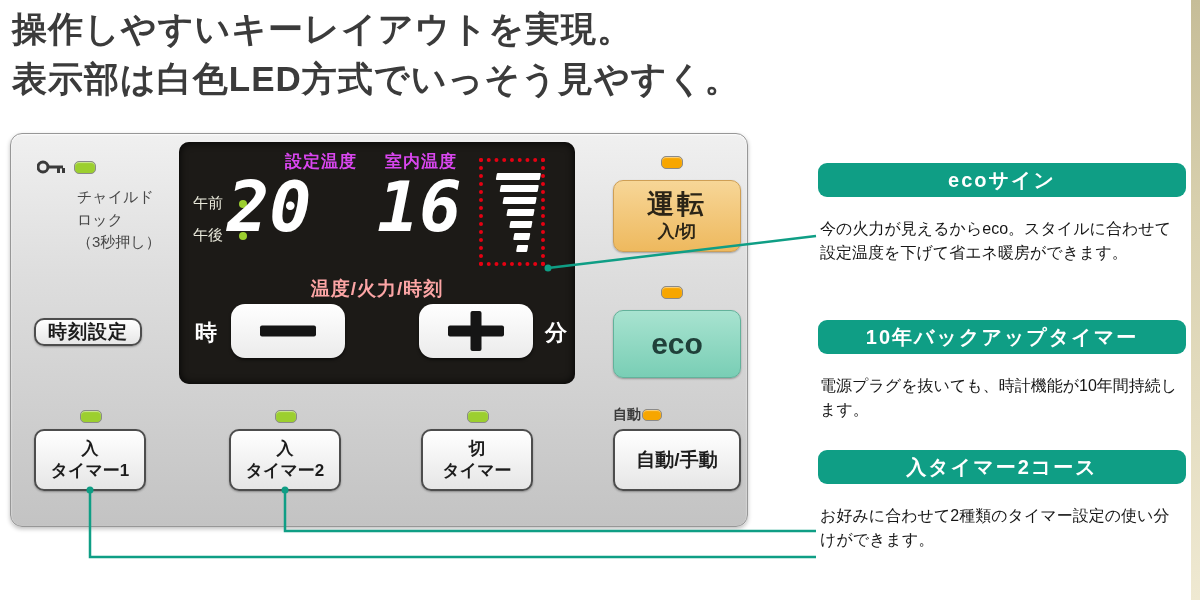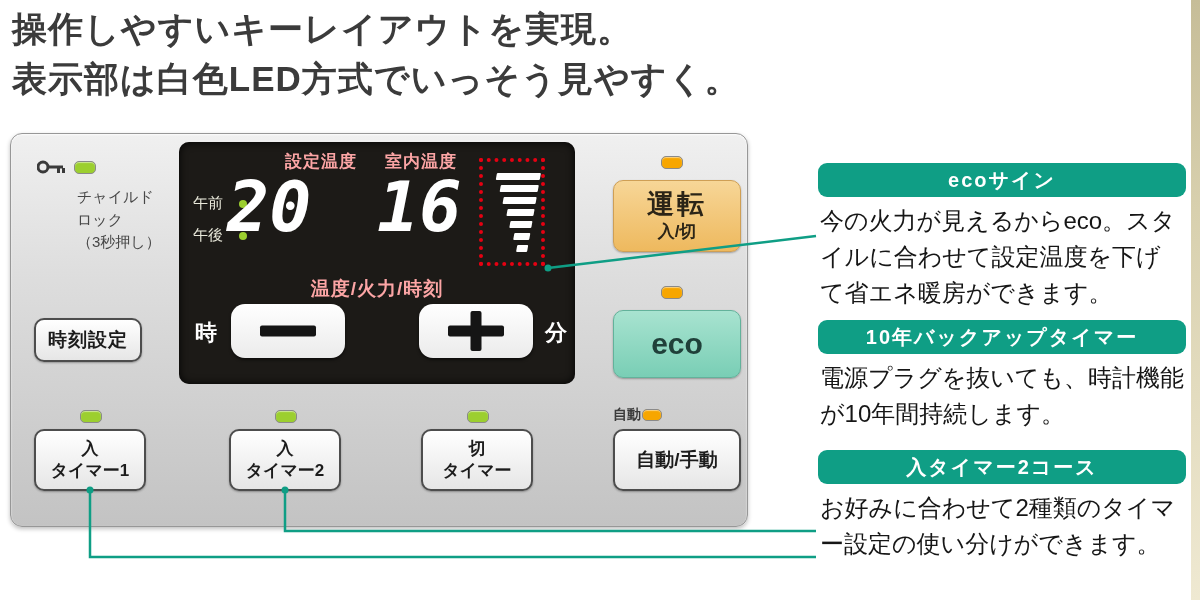--- a/index.html
+++ b/index.html
@@ -27,21 +27,21 @@
 
   .childlock{position:absolute;left:26px;top:26px;}
   .cl-row{display:flex;align-items:center;gap:9px;}
   .cl-text{margin-top:12px;font-size:15px;color:#474747;line-height:1.5;margin-left:40px;}
 
   
   .display{position:absolute;left:168px;top:8px;width:396px;height:242px;
     background:#1c1a17;border-radius:10px;color:#fff;
     box-shadow:inset 0 0 8px rgba(0,0,0,.9);}
   .disp-labels{position:absolute;top:8px;left:0;width:100%;display:flex;justify-content:center;
-    gap:28px;font-size:17px;font-weight:bold;color:#fca5a5;letter-spacing:1px;transform:translateX(-6px);}
+    gap:28px;font-size:17px;font-weight:bold;color:#d946ef;letter-spacing:1px;transform:translateX(-6px);}
   .ampm{position:absolute;left:14px;display:flex;align-items:center;gap:16px;font-size:15px;color:#e8e8da;}
   .ampm.am{top:52px;}.ampm.pm{top:84px;}
   .ampm .dot{width:8px;height:8px;border-radius:50%;background:var(--led-green,#9ccf2f);display:inline-block;}
   .seg{position:absolute;top:30px;font-family:"DejaVu Sans Mono",monospace;font-style:italic;
     font-weight:bold;font-size:70px;line-height:1;color:#ffffff;}
   .seg-settemp{left:48px;}
   .seg-roomtemp{left:198px;}
   .flamebox{position:absolute;left:300px;top:16px;width:58px;height:100px;
     border:4px dotted var(--indicator-red,#e60012);display:flex;align-items:center;justify-content:center;}
   .flame{display:flex;flex-direction:column;align-items:flex-end;gap:5px;transform:skewX(-10deg);}
@@ -59,21 +59,21 @@
     transform:translate(-50%,-50%);}
   .bar-v{position:absolute;left:50%;top:50%;width:11px;height:40px;background:#151515;border-radius:2px;
     transform:translate(-50%,-50%);}
   .hm{position:absolute;font-size:22px;font-weight:bold;color:#fff;top:176px;}
   .hm.hour{left:16px;}.hm.minute{left:366px;}
 
   
   .pbtn{position:absolute;background:linear-gradient(180deg,#ffffff,#e6e6e6);border:2px solid #4d4d4d;
     border-radius:10px;color:#1c1c1c;font-family:inherit;display:flex;align-items:center;
     justify-content:center;cursor:pointer;box-shadow:0 1px 2px rgba(0,0,0,.3);}
-  .timeset{left:23px;top:184px;width:108px;height:44px;font-size:19px;font-weight:bold;letter-spacing:1px;}
+  .timeset{left:23px;top:184px;width:108px;height:28px;font-size:19px;font-weight:bold;letter-spacing:1px;}
   .pbtn.two{flex-direction:column;line-height:1.3;font-size:17px;font-weight:bold;}
   .t1{left:23px;top:295px;width:112px;height:62px;}
   .t2{left:218px;top:295px;width:112px;height:62px;}
   .toff{left:410px;top:295px;width:112px;height:62px;}
   .automanual{left:602px;top:295px;width:128px;height:62px;font-size:19px;font-weight:bold;}
 
   .led-power{position:absolute;left:650px;top:22px;}
   .power-btn{position:absolute;left:602px;top:46px;width:128px;height:72px;
     background:linear-gradient(180deg,#f7d697,#eeb95e);border:1px solid #cf9f55;border-radius:10px;
     display:flex;flex-direction:column;align-items:center;justify-content:center;color:#2b2417;
@@ -91,21 +91,21 @@
   .led-toff{position:absolute;left:456px;top:276px;}
   .auto-ind{position:absolute;left:602px;top:272px;display:flex;align-items:center;gap:1px;
     font-size:14px;font-weight:bold;color:#3a3a3a;}
   .auto-ind .led{width:18px;height:10px;}
 
   
   .callout{position:absolute;left:818px;width:368px;background:#fff;}
   .c1{top:163px;}.c2{top:320px;}.c3{top:450px;}
   .co-head{height:34px;background:var(--accent-teal,#0f9e85);color:#fff;font-size:20px;font-weight:bold;
     text-align:center;line-height:34px;letter-spacing:2px;border-radius:9px;}
-  .co-body{padding:6px 2px 0 2px;font-size:24px;line-height:1.5;color:#161616;}
+  .co-body{padding:20px 2px 0 2px;font-size:16px;line-height:1.5;color:#161616;}
 
   .connectors{position:absolute;left:0;top:0;width:1200px;height:600px;z-index:10;pointer-events:none;}
   .connectors polyline{fill:none;stroke:var(--accent-teal,#0f9e85);stroke-width:2.5;}
   .connectors circle{fill:var(--accent-teal,#0f9e85);}
 </style>
 </head>
 <body>
 
 <div class="canvas">
 

